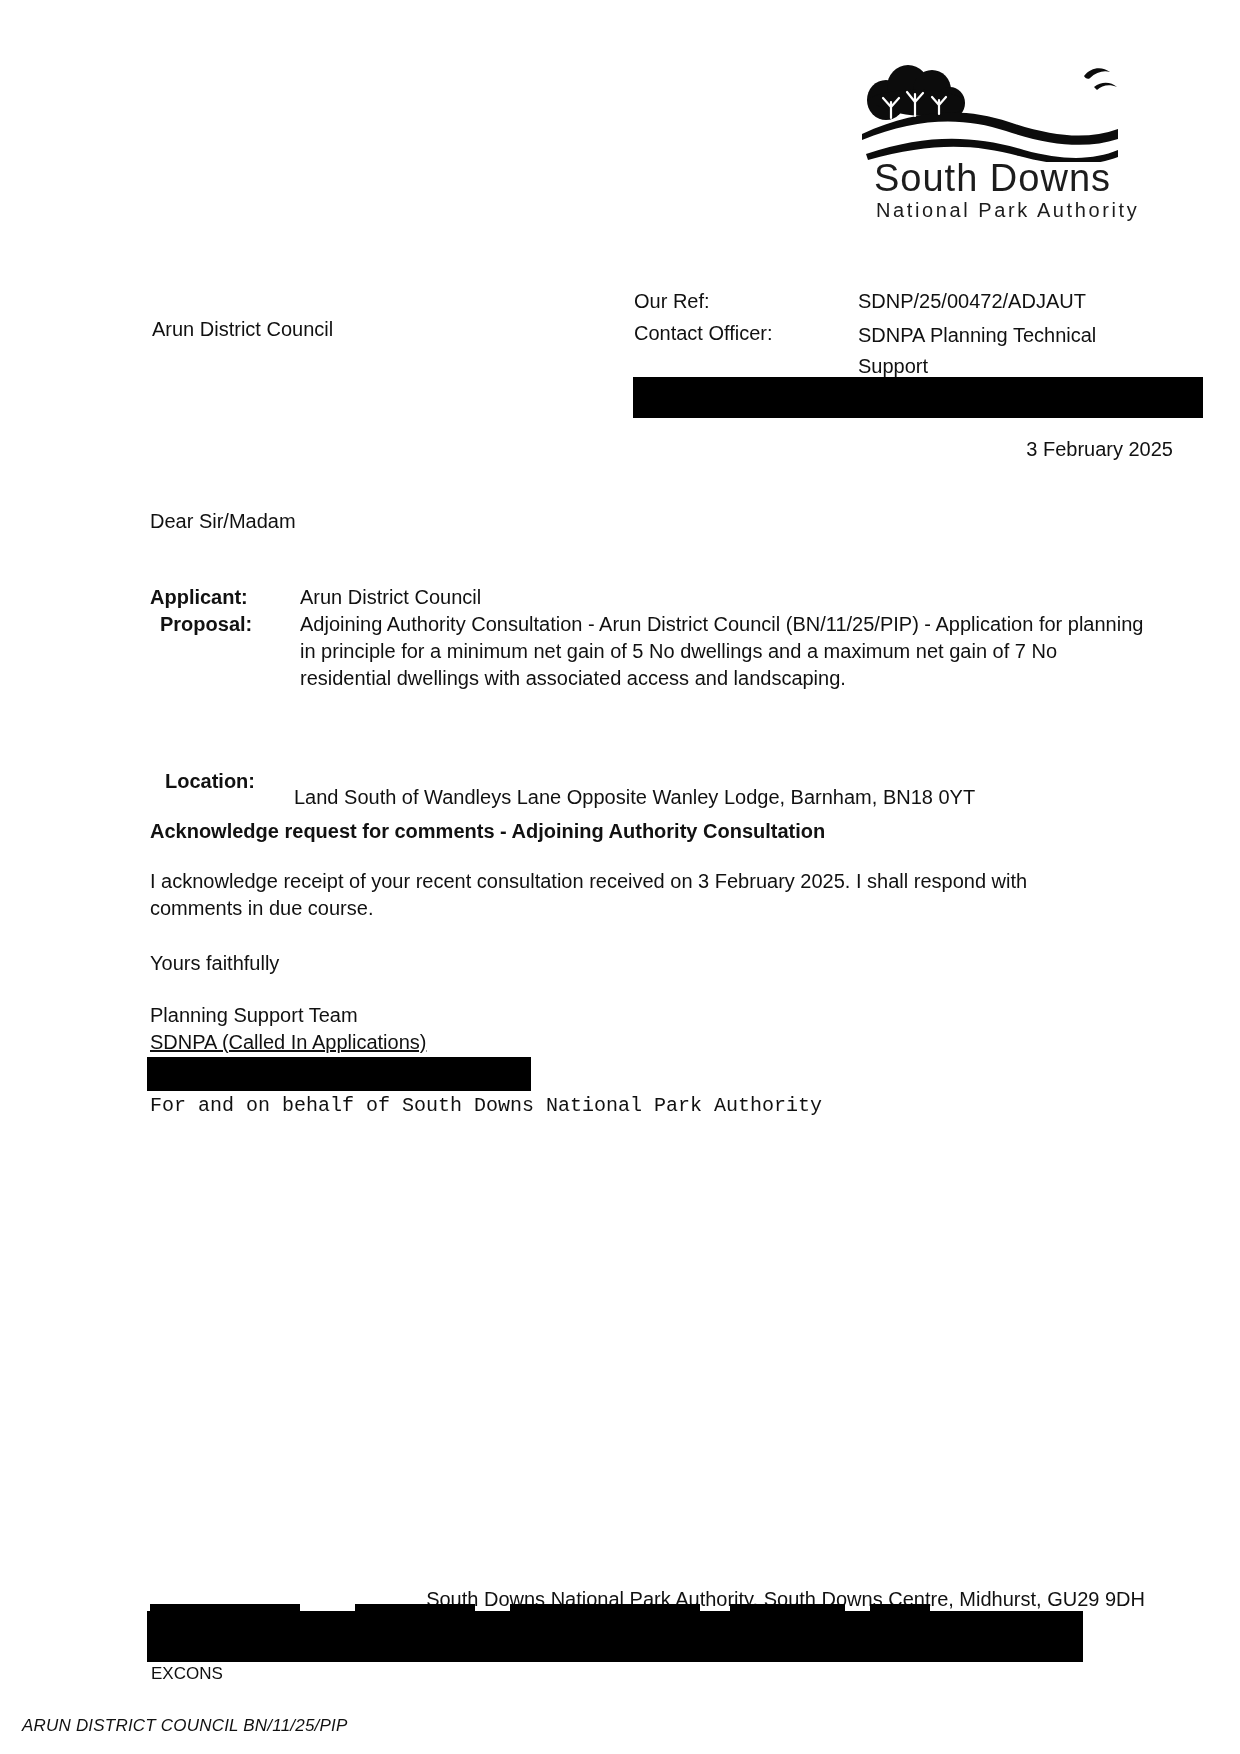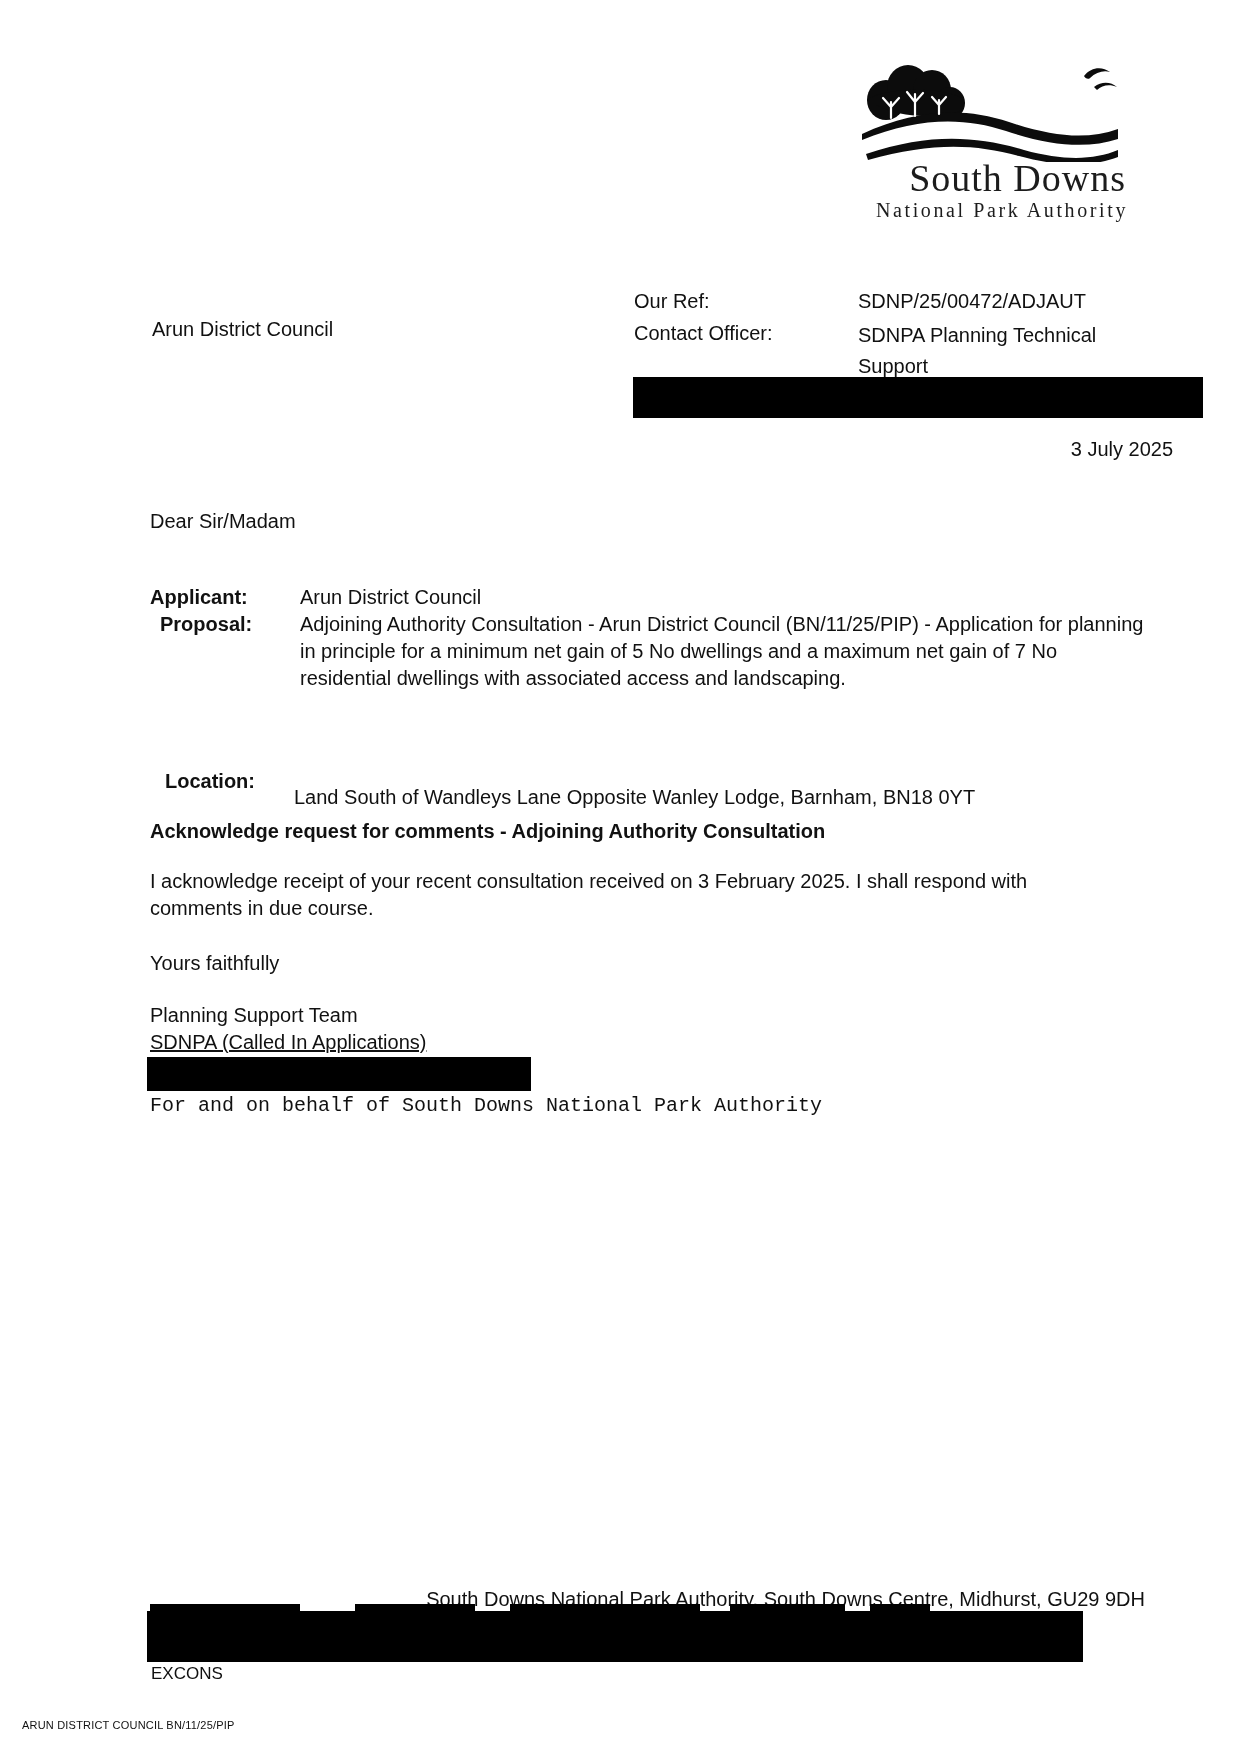--- a/index.html
+++ b/index.html
@@ -10,21 +10,21 @@
     overflow:hidden;
     font-family:"Liberation Sans", sans-serif;
     color:#111111;
   }
   .abs { position:absolute; }
   .t20 { font-size:20px; line-height:27px; }
   .bold { font-weight:bold; }
   .redact { background:#000000; }
 
   
-  .logo { left:858px; top:60px; width:268px; text-align:right;font-family:Liberation Serif, serif; }
+  .logo { left:858px; top:60px; width:268px; text-align:left; }
   .logo svg { display:block; }
   .logo-name {
     font-size:38px; line-height:40px; letter-spacing:1px;
     color:#1c1c1c; margin-top:-4px; padding-left:16px; white-space:nowrap;
   }
   .logo-sub {
     font-size:20px; line-height:22px; letter-spacing:2.6px;
     color:#1c1c1c; margin-top:1px; padding-left:18px; white-space:nowrap;
   }
 
@@ -58,21 +58,21 @@
   .footer-address { left:150px; top:1586px; width:995px; text-align:right; }
   .peek-row { left:150px; top:1604px; width:880px; height:7px; }
   .peek-row span { position:absolute; top:0; height:7px; background:#000; display:block; }
   .peek-a { left:0px;   width:150px; }
   .peek-b { left:205px; width:120px; }
   .peek-c { left:360px; width:190px; }
   .peek-d { left:580px; width:115px; }
   .peek-e { left:720px; width:60px;  }
   .bar-footer { left:147px; top:1611px; width:936px; height:51px; }
   .excons { left:151px; top:1664px; font-size:17px; line-height:20px; }
-  .page-ref { left:22px; top:1719px; font-size:11px; line-height:13px; letter-spacing:0.2px; }
+  .page-ref { left:22px; top:1719px; font-size:17px; line-height:13px; letter-spacing:0.2px;font-style:italic; }
 </style>
 </head>
 <body>
 
 <div class="page">
 
   <div class="abs logo">
     <span>
       <svg width="262" height="102" viewBox="0 0 262 102" xmlns="http://www.w3.org/2000/svg" aria-hidden="true">
         <g fill="#0c0c0c">
@@ -103,21 +103,21 @@
   </div>
 
   <div class="abs t20 recipient">Arun District Council</div>
   <div class="abs t20 ref-l1">Our Ref:</div>
   <div class="abs t20 ref-v1">SDNP/25/00472/ADJAUT</div>
   <div class="abs t20 ref-l2">Contact Officer:</div>
   <div class="abs t20 ref-v2">SDNPA Planning Technical Support</div>
 
   <div class="abs redact bar-top"></div>
 
-  <div class="abs t20 date-line">3 July 2025</div>
+  <div class="abs t20 date-line">3 February 2025</div>
 
   <div class="abs t20 salutation">Dear Sir/Madam</div>
 
   <div class="abs t20 bold lab-applicant">Applicant:</div>
   <div class="abs t20 val-applicant">Arun District Council</div>
 
   <div class="abs t20 bold lab-proposal">Proposal:</div>
   <div class="abs t20 val-proposal">Adjoining Authority Consultation - Arun District Council (BN/11/25/PIP) - Application for planning in principle for a minimum net gain of 5 No dwellings and a maximum net gain of 7 No residential dwellings with associated access and landscaping.</div>
 
   <div class="abs t20 bold lab-location">Location:</div>

